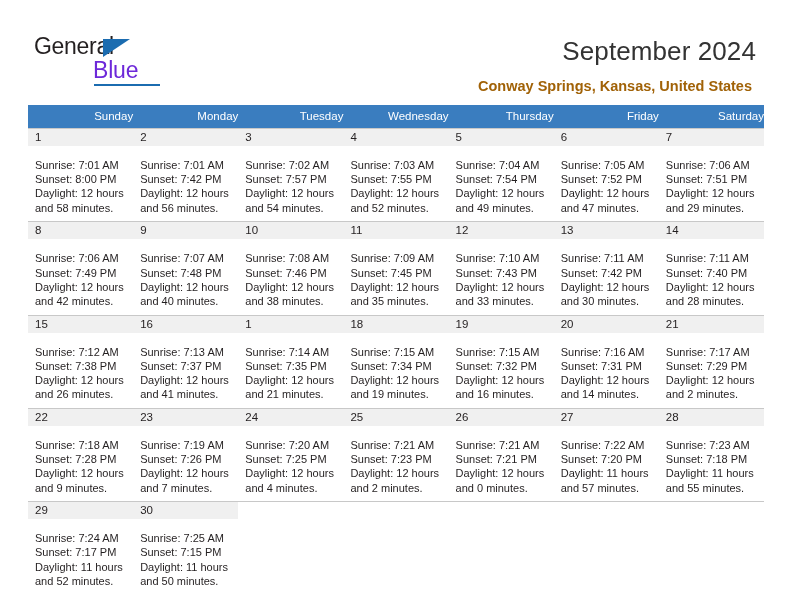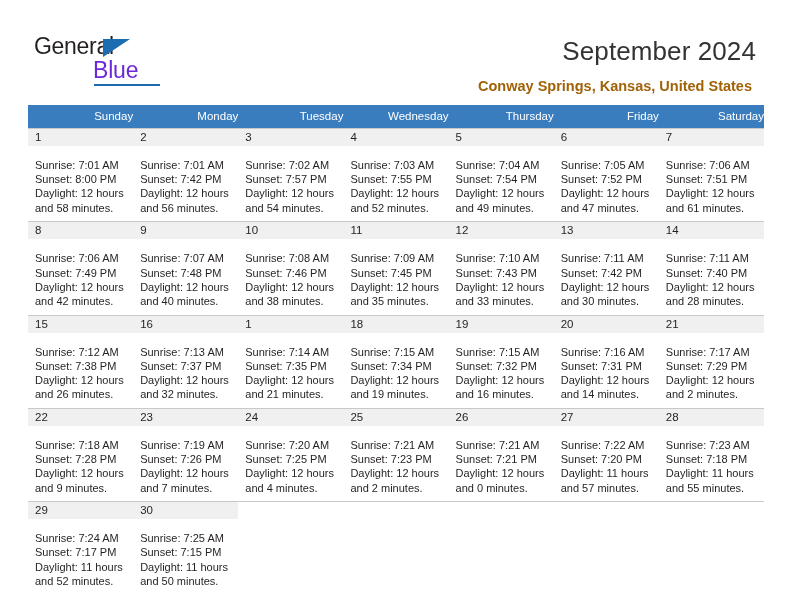--- a/index.html
+++ b/index.html
@@ -196,21 +196,21 @@
               <div>Daylight: 12 hours</div>
               <div>and 47 minutes.</div>
             </div>
           </td>
           <td class="cell">
             <div class="daynum-band">7</div>
             <div class="lines">
               <div>Sunrise: 7:06 AM</div>
               <div>Sunset: 7:51 PM</div>
               <div>Daylight: 12 hours</div>
-              <div>and 61 minutes.</div>
+              <div>and 29 minutes.</div>
             </div>
           </td>
         </tr>
         <tr class="wk-sep">
           <td colspan="7"></td>
         </tr>
         <tr>
           <td class="cell">
             <div class="daynum-band">8</div>
             <div class="lines">
@@ -287,21 +287,21 @@
               <div>Daylight: 12 hours</div>
               <div>and 26 minutes.</div>
             </div>
           </td>
           <td class="cell">
             <div class="daynum-band">16</div>
             <div class="lines">
               <div>Sunrise: 7:13 AM</div>
               <div>Sunset: 7:37 PM</div>
               <div>Daylight: 12 hours</div>
-              <div>and 32 minutes.</div>
+              <div>and 41 minutes.</div>
             </div>
           </td>
           <td class="cell">
             <div class="daynum-band">1</div>
             <div class="lines">
               <div>Sunrise: 7:14 AM</div>
               <div>Sunset: 7:35 PM</div>
               <div>Daylight: 12 hours</div>
               <div>and 21 minutes.</div>
             </div>

